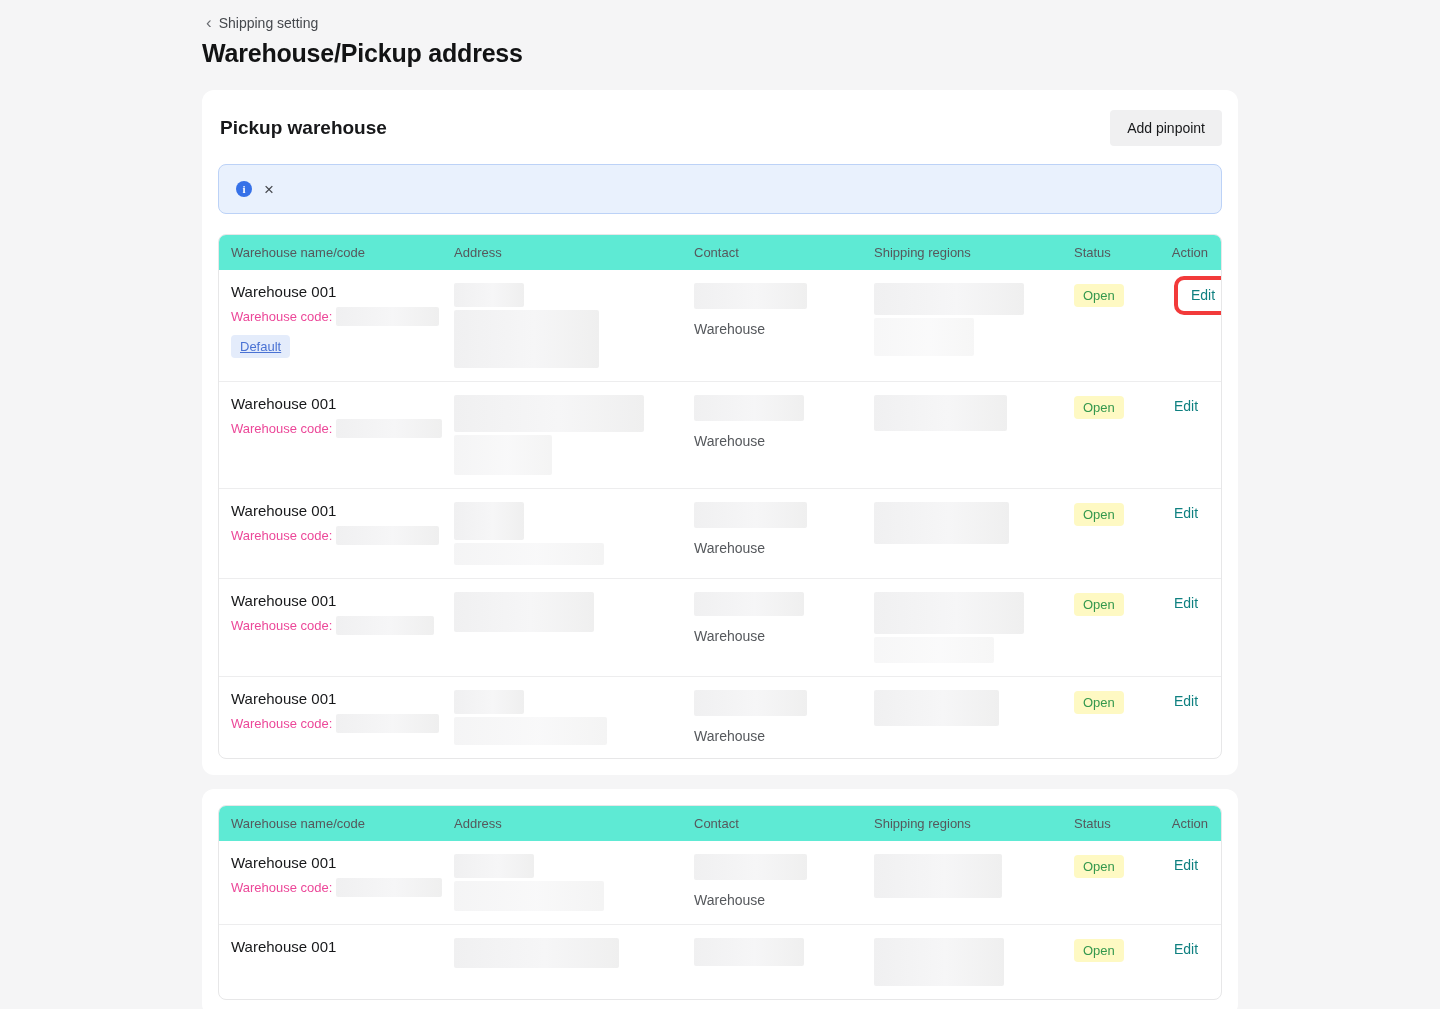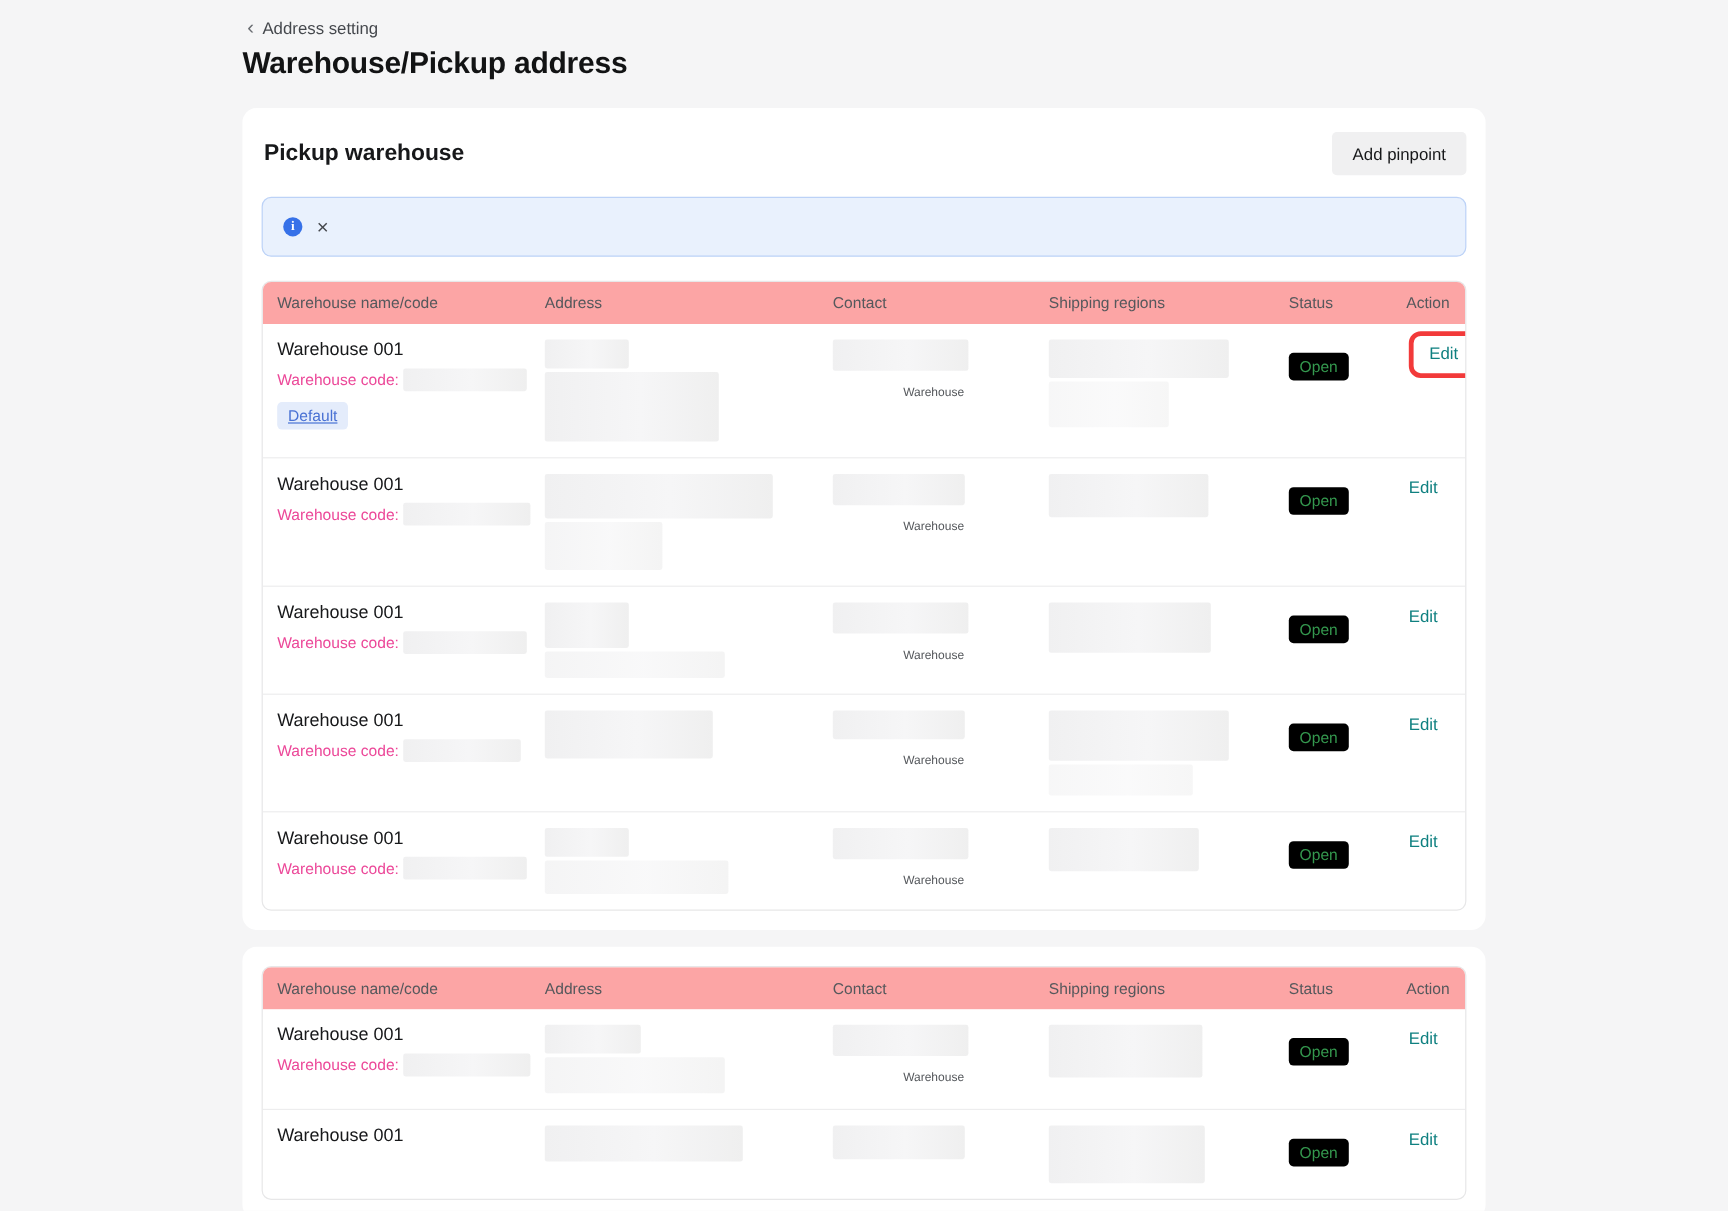--- a/index.html
+++ b/index.html
@@ -55,21 +55,21 @@
     color: #45484d; font-size: 17px; line-height: 1; cursor: pointer; padding: 2px;
   }
 
   
   .table { border: 1px solid #e7e7e8; border-radius: 8px; overflow: hidden; }
   .thead, .trow {
     display: grid;
     grid-template-columns: 223px 240px 180px 200px 100px 1fr;
   }
   .thead {
-    background: #fca5a5; height: 35px; align-items: center;
+    background: #5eead4; height: 35px; align-items: center;
     font-size: 13px; color: #56585c;
   }
   .th { padding-left: 12px; white-space: nowrap; }
   .th.action { text-align: right; padding-right: 13px; padding-left: 0; }
   .trow { border-top: 1px solid #ededee; }
   .trow.h92 { min-height: 92px; }
   .trow.h90 { min-height: 90px; }
   .trow.h68 { min-height: 68px; }
   .td { padding: 13px 0 10px 12px; }
   .wname { font-size: 15px; color: #17181a; margin-bottom: 7px; }
@@ -77,46 +77,46 @@
   .redact {
     display: inline-block; border-radius: 2px;
     background: linear-gradient(90deg, #f0f0f1 0%, #f6f6f7 55%, #efefef 100%);
   }
   .addr-cell .redact, .ship-cell .redact { display: block; margin-bottom: 3px; }
   .badge-default {
     display: inline-block; margin-top: 9px;
     background: #e4ecfb; color: #4a72d4;
     font-size: 13px; font-weight: 500; padding: 4px 9px; border-radius: 4px; text-decoration: underline;
   }
-  .contact-text { font-size: 10px; color: #55585c; margin-top: 8px; text-align: center; }
+  .contact-text { font-size: 14px; color: #55585c; margin-top: 8px; }
   .badge-open {
     display: inline-block;
-    background: #000000; color: #34984e;
+    background: #fef9c3; color: #34984e;
     font-size: 13px; font-weight: 500; padding: 4px 9px; border-radius: 4px;
-    margin-top: 11px;
+    margin-top: 1px;
   }
   .td.action-cell { text-align: right; padding-right: 27px; }
   .edit-link {
     color: #0f8080; font-size: 14px; font-weight: 500; cursor: pointer;
     text-decoration: none; display: inline-block; margin-top: 3px;
   }
   .edit-hl {
     display: inline-block; border: 4px solid #f23a3a; border-radius: 10px;
     padding: 6px 13px 7px 13px; margin: -7px -17px 0 0;
   }
   .edit-hl .edit-link { margin-top: 0; }
 </style>
 </head>
 <body>
 
 <div class="content">
 
   <div class="breadcrumb">
     <span class="chev">‹</span>
-    <span>Address setting</span>
+    <span>Shipping setting</span>
   </div>
   <h1 class="page-title">Warehouse/Pickup address</h1>
 
   <section class="card">
     <div class="card-head">
       <h2>Pickup warehouse</h2>
       <button class="btn-add">Add pinpoint</button>
     </div>
 
     <div class="banner">

